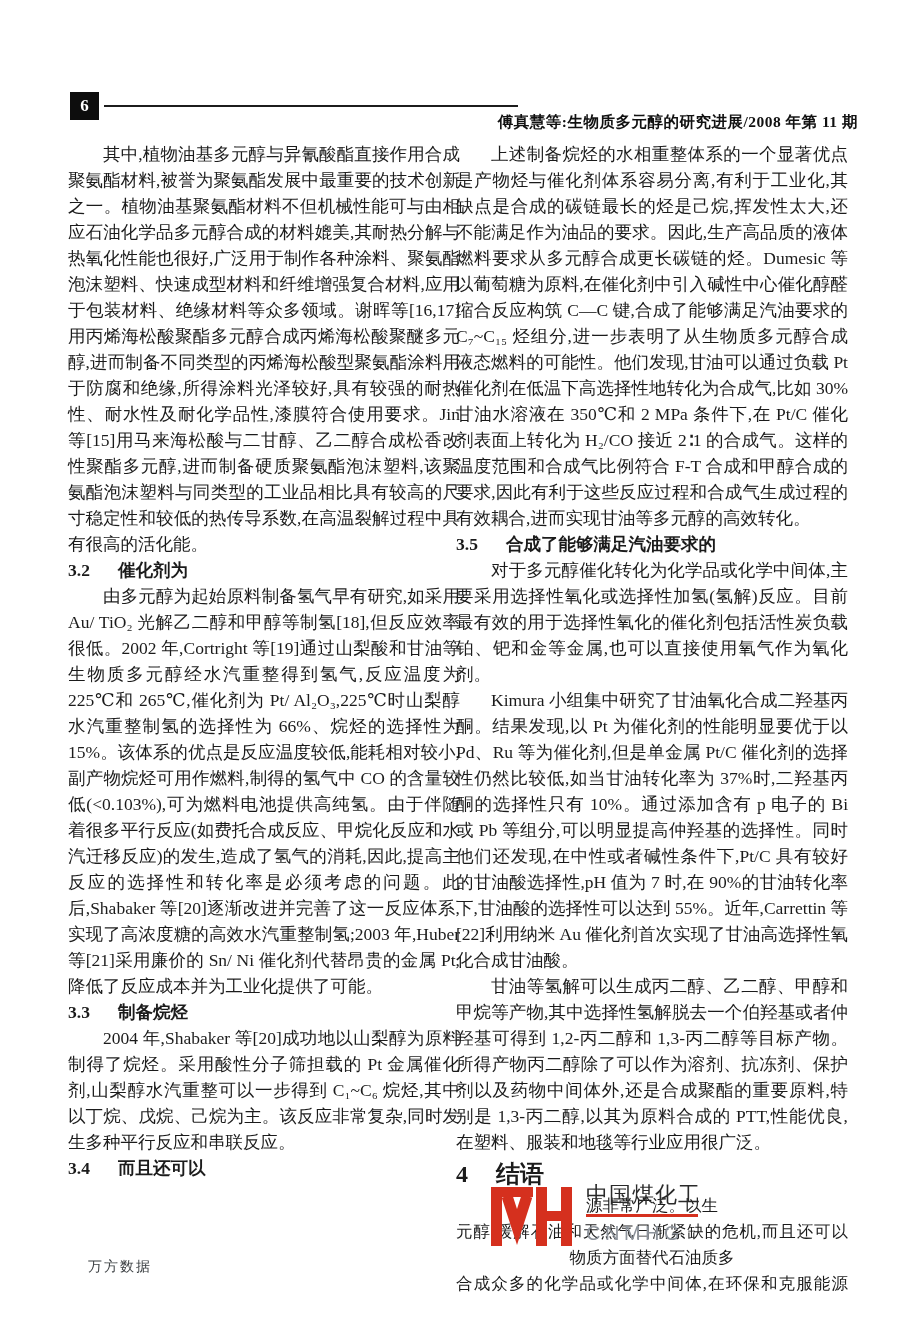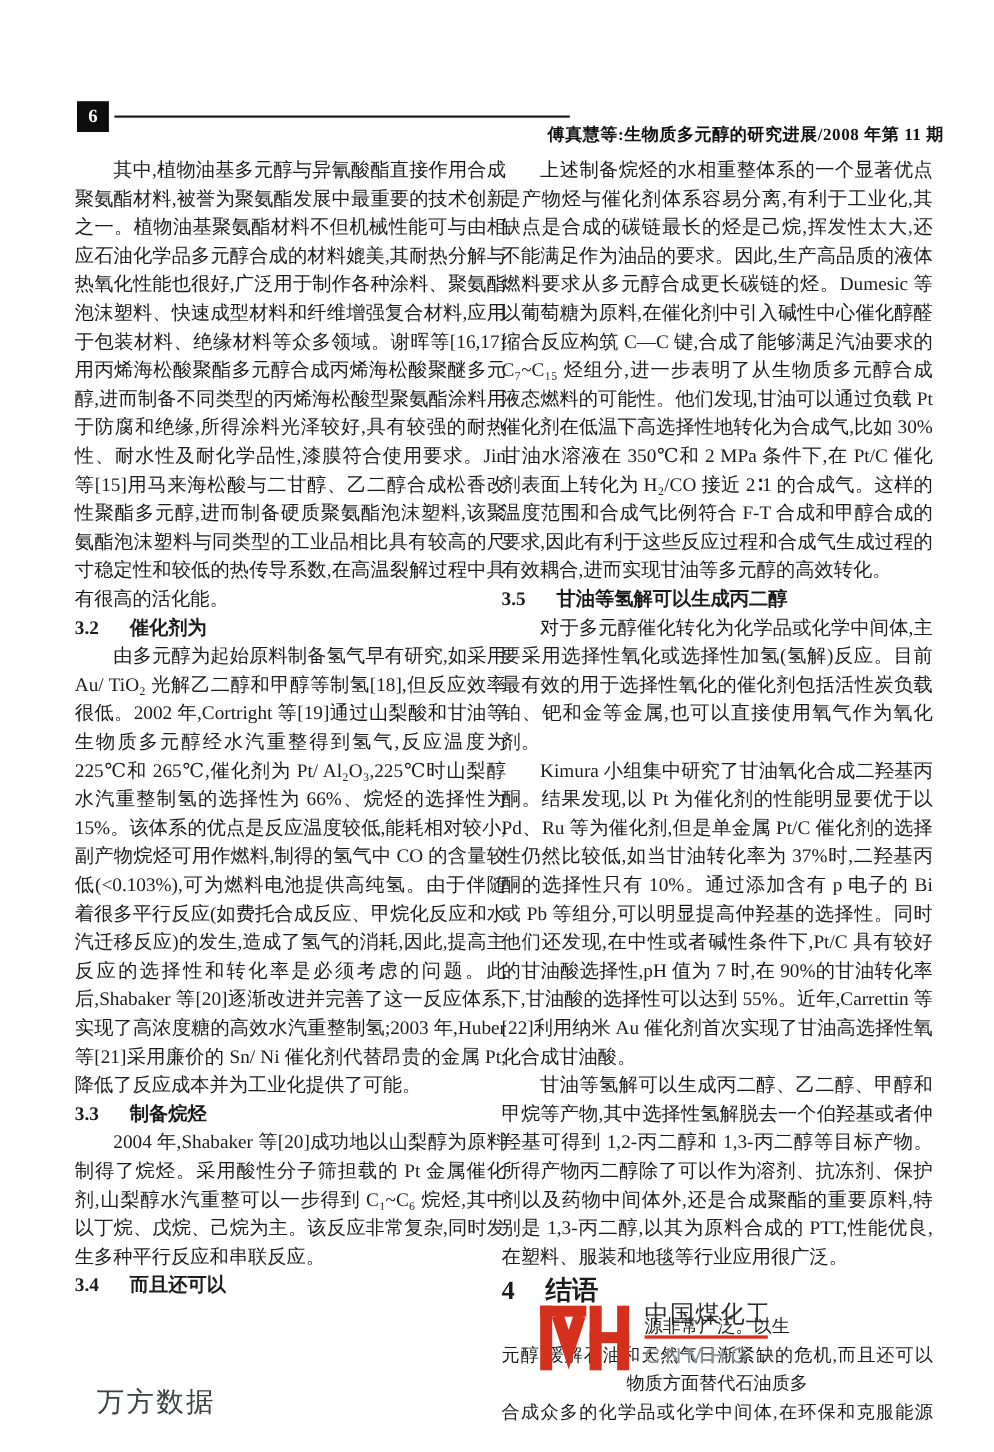--- a/index.html
+++ b/index.html
@@ -46,21 +46,21 @@
     letter-spacing:1px;white-space:nowrap;
   }
   .wm-underline{position:absolute;left:95px;top:30px;width:112px;height:3px;}
   .wm-text-sub{
     position:absolute;left:95px;top:36px;font-size:20px;
     font-family:"Liberation Sans","DejaVu Sans",sans-serif;
     letter-spacing:4.5px;white-space:nowrap;
   }
   
   .footer-brand{
-    position:absolute;left:88px;top:1258px;font-size:25px;color:#3c4043;
+    position:absolute;left:88px;top:1258px;font-size:14px;color:#3c4043;
     font-family:"Liberation Sans","DejaVu Sans",sans-serif;letter-spacing:2px;
   }
 </style>
 </head>
 <body>
 
 <div class="pagenum-box">6</div>
 <div class="header-rule"></div>
 <div class="header-title">傅真慧等:生物质多元醇的研究进展/2008 年第 11 期</div>
 
@@ -69,21 +69,21 @@
     <div class="sec-h"><span class="hnum">3.2</span><span>催化剂为</span></div>
     <p class="para">由多元醇为起始原料制备氢气早有研究,如采用 Au/ TiO₂ 光解乙二醇和甲醇等制氢[18],但反应效率很低。2002 年,Cortright 等[19]通过山梨酸和甘油等生物质多元醇经水汽重整得到氢气,反应温度为 225℃和 265℃,催化剂为 Pt/ Al₂O₃,225℃时山梨醇水汽重整制氢的选择性为 66%、烷烃的选择性为 15%。该体系的优点是反应温度较低,能耗相对较小,副产物烷烃可用作燃料,制得的氢气中 CO 的含量较低(&lt;0.103%),可为燃料电池提供高纯氢。由于伴随着很多平行反应(如费托合成反应、甲烷化反应和水汽迁移反应)的发生,造成了氢气的消耗,因此,提高主反应的选择性和转化率是必须考虑的问题。此后,Shabaker 等[20]逐渐改进并完善了这一反应体系,实现了高浓度糖的高效水汽重整制氢;2003 年,Huber 等[21]采用廉价的 Sn/ Ni 催化剂代替昂贵的金属 Pt,降低了反应成本并为工业化提供了可能。</p>
     <div class="sec-h"><span class="hnum">3.3</span><span>制备烷烃</span></div>
     <p class="para">2004 年,Shabaker 等[20]成功地以山梨醇为原料制得了烷烃。采用酸性分子筛担载的 Pt 金属催化剂,山梨醇水汽重整可以一步得到 C₁~C₆ 烷烃,其中以丁烷、戊烷、己烷为主。该反应非常复杂,同时发生多种平行反应和串联反应。</p>
     <div class="sec-h"><span class="hnum">3.4</span><span>而且还可以</span></div>
   </div>
 
 <div class="col" id="right-col">
   <div id="r-blocks">
       <p class="para">上述制备烷烃的水相重整体系的一个显著优点是产物烃与催化剂体系容易分离,有利于工业化,其缺点是合成的碳链最长的烃是己烷,挥发性太大,还不能满足作为油品的要求。因此,生产高品质的液体燃料要求从多元醇合成更长碳链的烃。Dumesic 等以葡萄糖为原料,在催化剂中引入碱性中心催化醇醛缩合反应构筑 C—C 键,合成了能够满足汽油要求的 C₇~C₁₅ 烃组分,进一步表明了从生物质多元醇合成液态燃料的可能性。他们发现,甘油可以通过负载 Pt 催化剂在低温下高选择性地转化为合成气,比如 30%甘油水溶液在 350℃和 2 MPa 条件下,在 Pt/C 催化剂表面上转化为 H₂/CO 接近 2∶1 的合成气。这样的温度范围和合成气比例符合 F-T 合成和甲醇合成的要求,因此有利于这些反应过程和合成气生成过程的有效耦合,进而实现甘油等多元醇的高效转化。</p>
-      <div class="sec-h"><span class="hnum">3.5</span><span>甘油等氢解可以生成丙二醇</span></div>
+      <div class="sec-h"><span class="hnum">3.5</span><span>合成了能够满足汽油要求的</span></div>
       <p class="para">对于多元醇催化转化为化学品或化学中间体,主要采用选择性氧化或选择性加氢(氢解)反应。目前最有效的用于选择性氧化的催化剂包括活性炭负载铂、钯和金等金属,也可以直接使用氧气作为氧化剂。</p>
       <p class="para">Kimura 小组集中研究了甘油氧化合成二羟基丙酮。结果发现,以 Pt 为催化剂的性能明显要优于以 Pd、Ru 等为催化剂,但是单金属 Pt/C 催化剂的选择性仍然比较低,如当甘油转化率为 37%时,二羟基丙酮的选择性只有 10%。通过添加含有 p 电子的 Bi 或 Pb 等组分,可以明显提高仲羟基的选择性。同时他们还发现,在中性或者碱性条件下,Pt/C 具有较好的甘油酸选择性,pH 值为 7 时,在 90%的甘油转化率下,甘油酸的选择性可以达到 55%。近年,Carrettin 等[22]利用纳米 Au 催化剂首次实现了甘油高选择性氧化合成甘油酸。</p>
       <p class="para">甘油等氢解可以生成丙二醇、乙二醇、甲醇和甲烷等产物,其中选择性氢解脱去一个伯羟基或者仲羟基可得到 1,2-丙二醇和 1,3-丙二醇等目标产物。所得产物丙二醇除了可以作为溶剂、抗冻剂、保护剂以及药物中间体外,还是合成聚酯的重要原料,特别是 1,3-丙二醇,以其为原料合成的 PTT,性能优良,在塑料、服装和地毯等行业应用很广泛。</p>
       <div class="sec-h big"><span class="hnum">4</span><span>结语</span></div>
     </div>
   <div class="conclusion">
     <div id="conclusion-lines">
         <div class="cline split">
           <span></span>
           <span>源非常广泛。以生</span>

